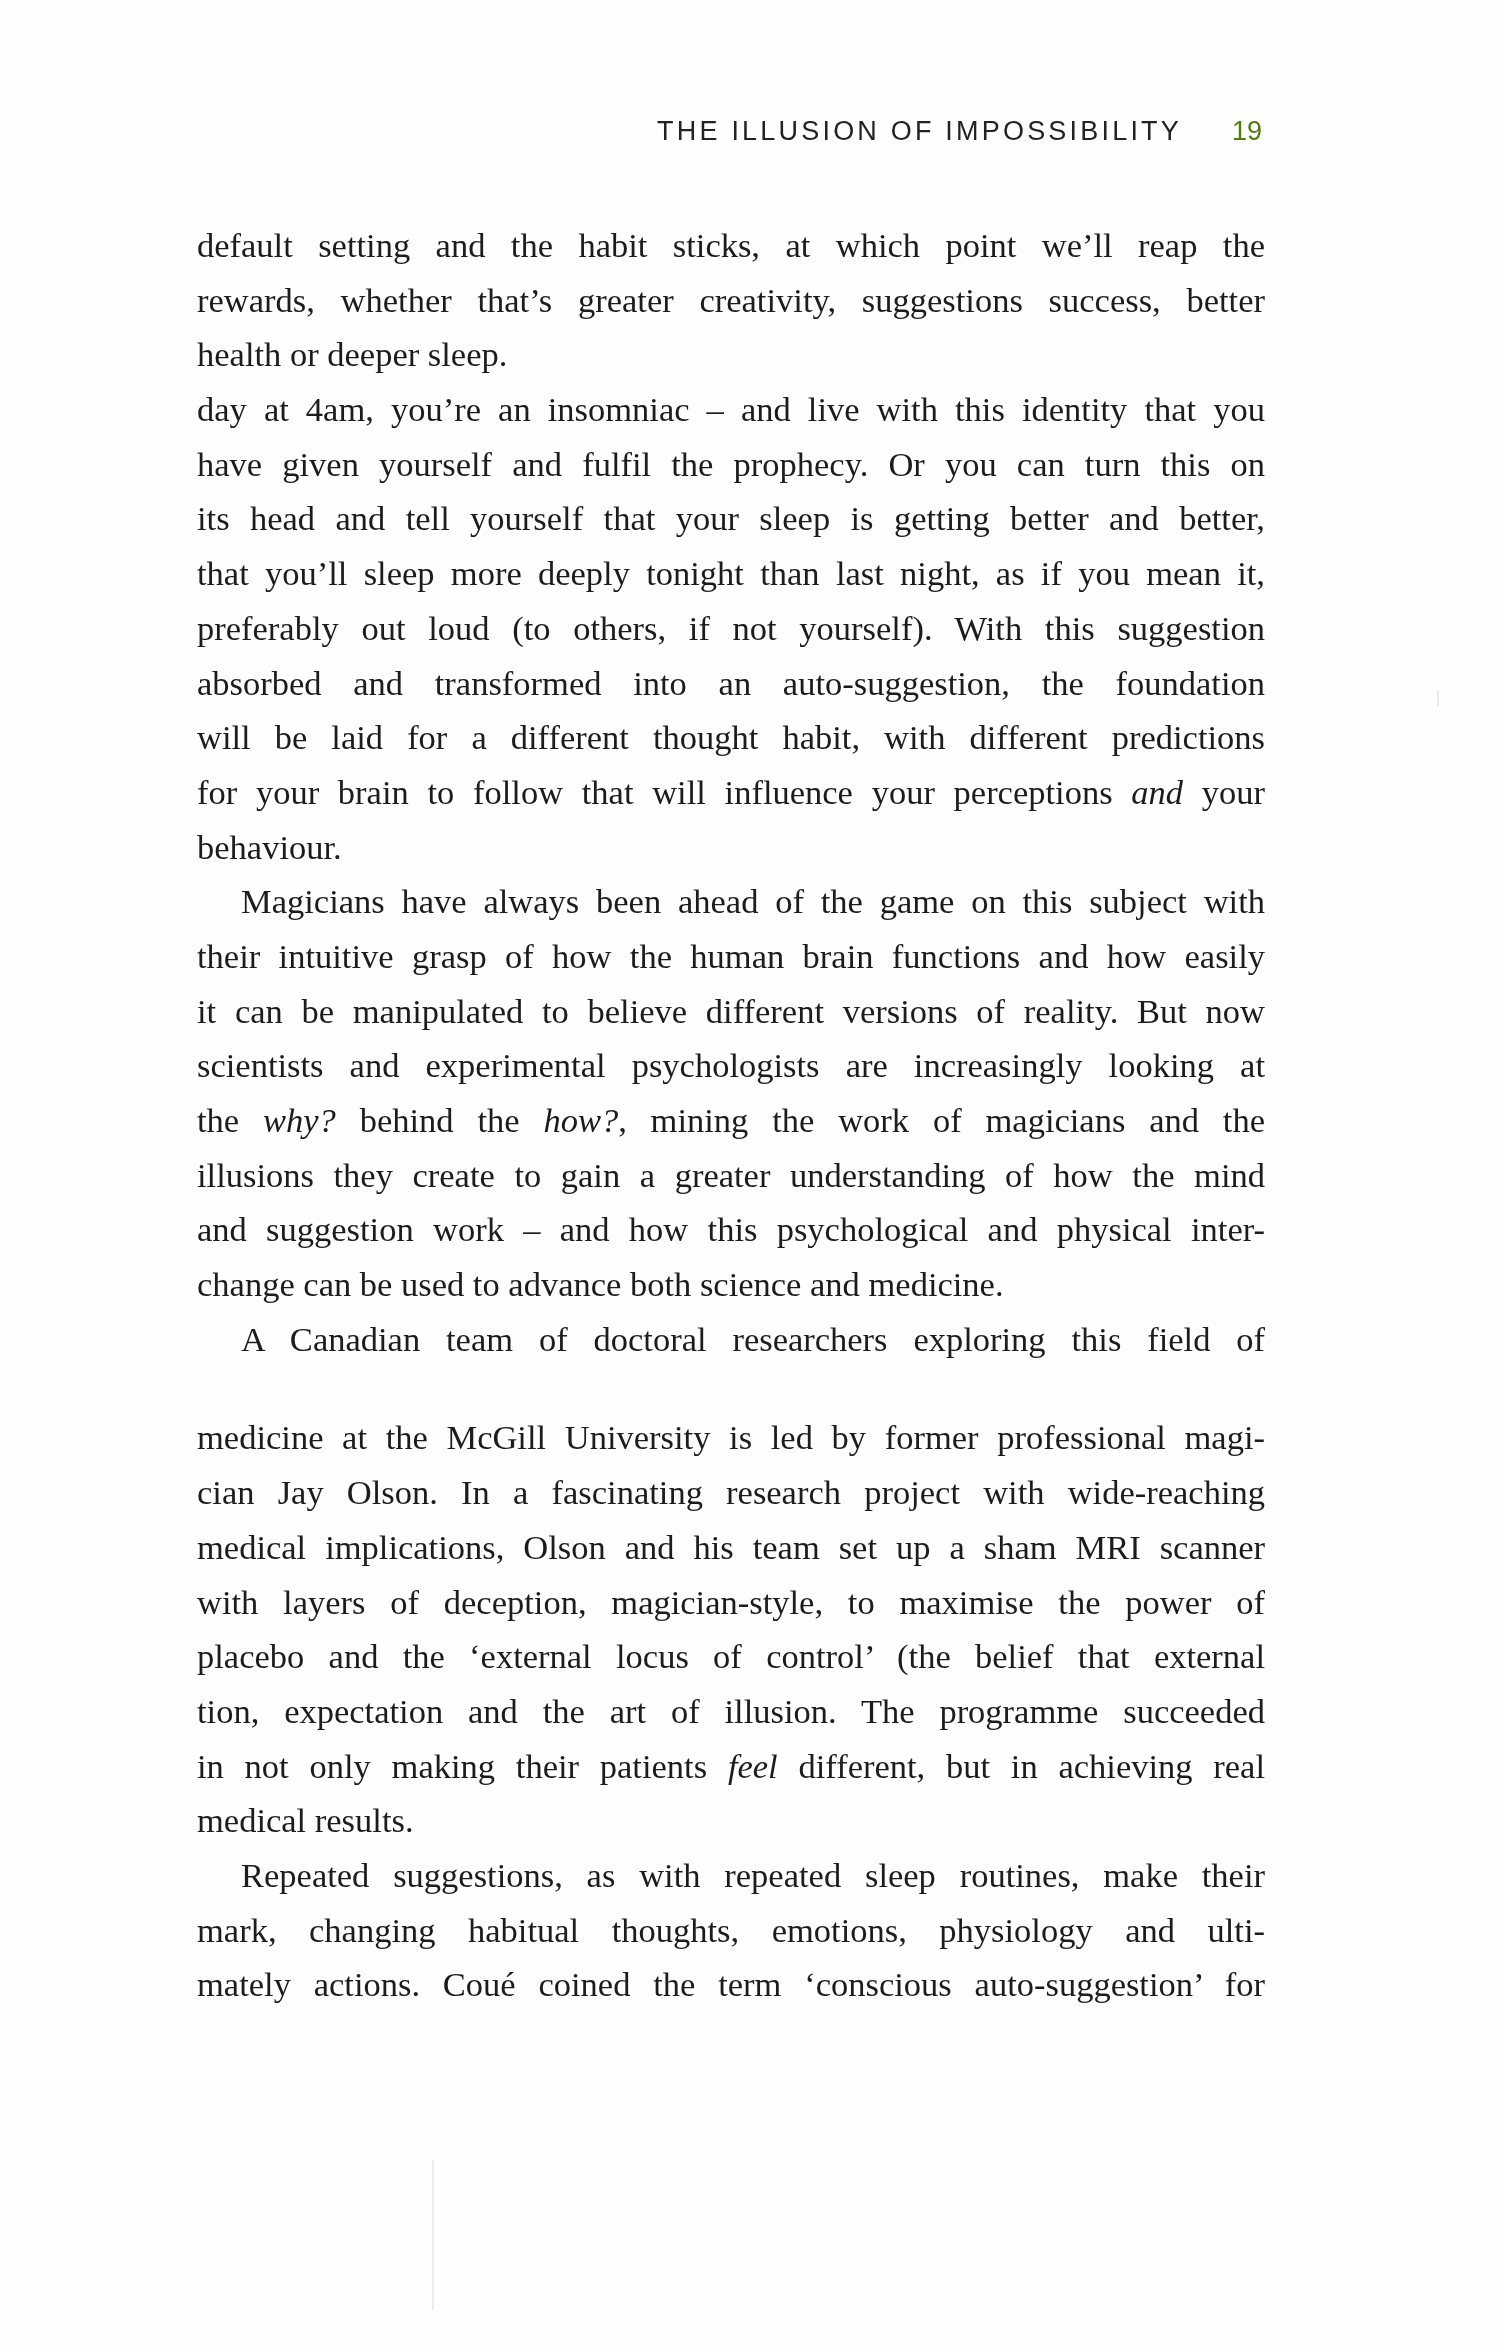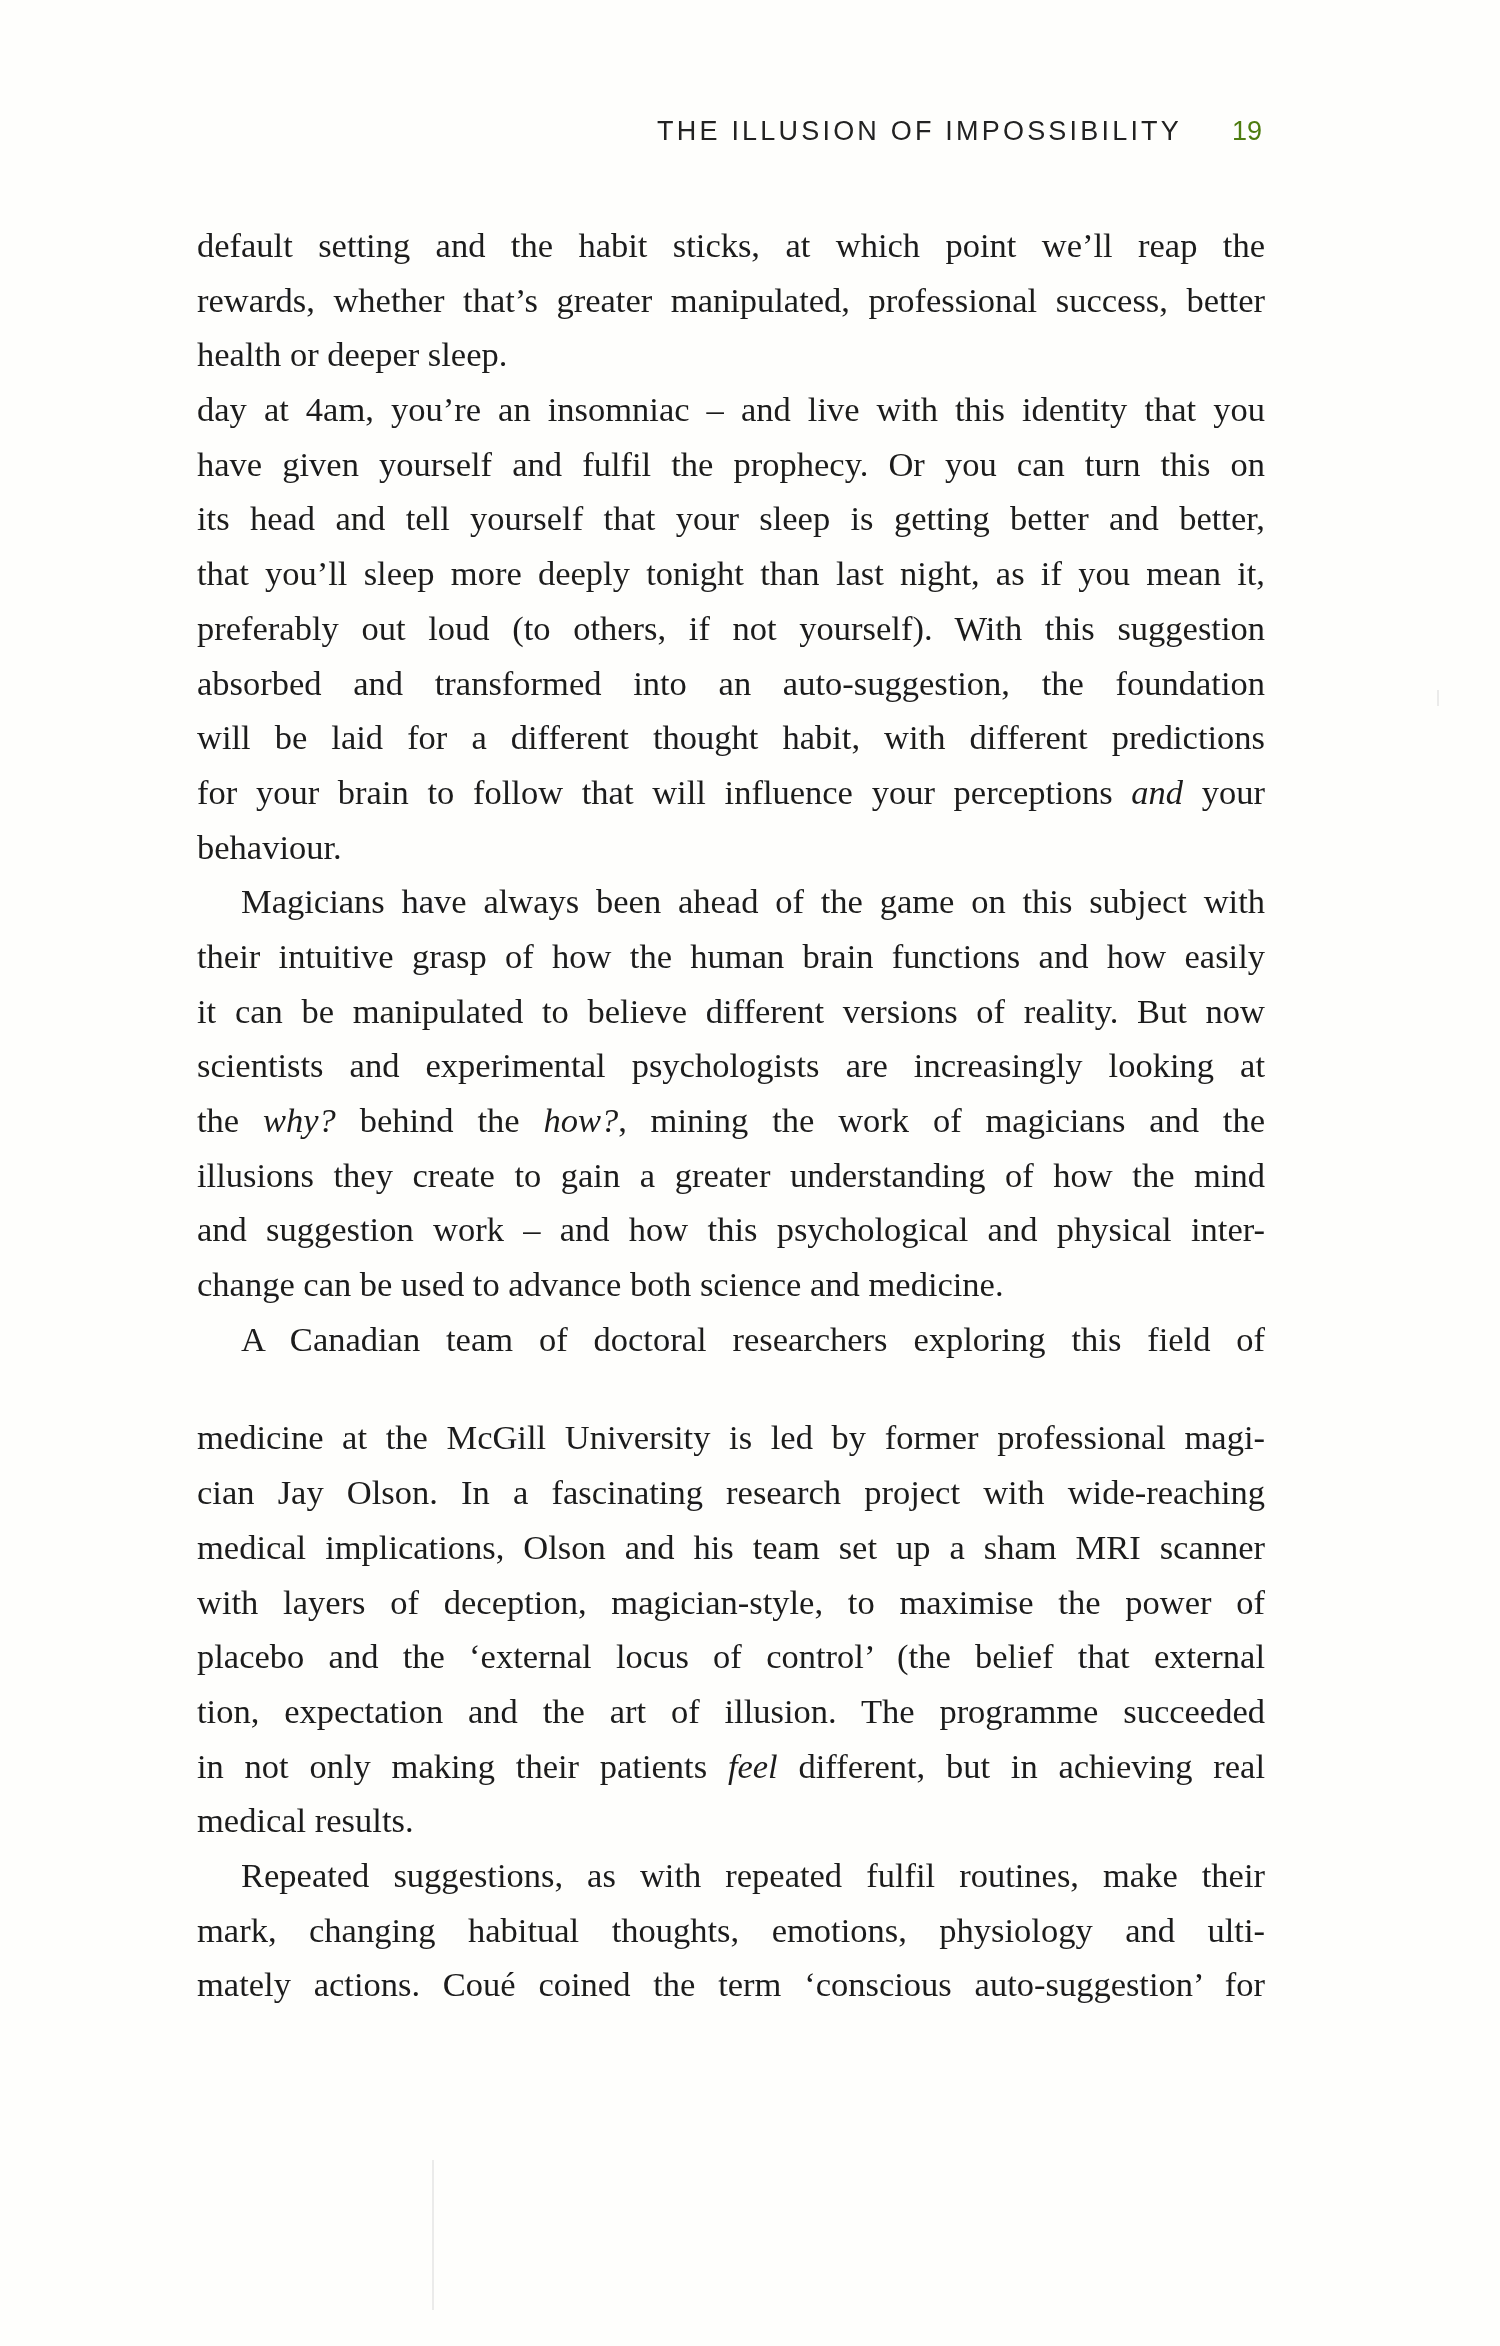--- a/index.html
+++ b/index.html
@@ -82,21 +82,21 @@
 <div class="page">
   <div class="running-head">
     <span style="padding-right:84px;">THE ILLUSION OF IMPOSSIBILITY</span>
   </div>
   <div class="page-number">19</div>
 
   <div class="body-text">
 
     <div>
       <span class="line" style="white-space: normal;">default setting and the habit sticks, at which point we’ll reap the</span>
-      <span class="line" style="white-space: normal;">rewards, whether that’s greater manipulated, professional success, better</span>
+      <span class="line" style="white-space: normal;">rewards, whether that’s greater creativity, suggestions success, better</span>
       <span class="line last" style="white-space: normal;">health or deeper sleep.</span>
     </div>
 
     <div>
       <span class="line" style="white-space: normal;">day at 4am, you’re an insomniac – and live with this identity that you</span>
       <span class="line" style="white-space: normal;">have given yourself and fulfil the prophecy. Or you can turn this on</span>
       <span class="line" style="white-space: normal;">its head and tell yourself that your sleep is getting better and better,</span>
       <span class="line" style="white-space: normal;">that you’ll sleep more deeply tonight than last night, as if you mean it,</span>
       <span class="line" style="white-space: normal;">preferably out loud (to others, if not yourself). With this suggestion</span>
       <span class="line" style="white-space: normal;">absorbed and transformed into an auto-suggestion, the foundation</span>
@@ -122,21 +122,21 @@
       <span class="line" style="white-space: normal;">cian Jay Olson. In a fascinating research project with wide-reaching</span>
       <span class="line" style="white-space: normal;">medical implications, Olson and his team set up a sham MRI scanner</span>
       <span class="line" style="white-space: normal;">with layers of deception, magician-style, to maximise the power of</span>
       <span class="line" style="white-space: normal;">placebo and the ‘external locus of control’ (the belief that external</span>
       <span class="line" style="white-space: normal;">tion, expectation and the art of illusion. The programme succeeded</span>
       <span class="line" style="white-space: normal;"><span>in not only making their patients </span><em>feel</em><span> different, but in achieving real</span></span>
       <span class="line last" style="white-space: normal;">medical results.</span>
     </div>
 
     <div>
-      <span class="line indent" style="white-space: normal;">Repeated suggestions, as with repeated fulfil routines, make their</span>
+      <span class="line indent" style="white-space: normal;">Repeated suggestions, as with repeated sleep routines, make their</span>
       <span class="line" style="white-space: normal;">mark, changing habitual thoughts, emotions, physiology and ulti-</span>
       <span class="line" style="white-space: normal;">mately actions. Coué coined the term ‘conscious auto-suggestion’ for</span>
     </div>
   </div>
 
   <div class="smudge" style="left:432px; top:2160px; height:150px;"></div>
   <div class="smudge" style="left:1437px; top:690px; height:16px;"></div>
 </div>
 
 </body></html>

